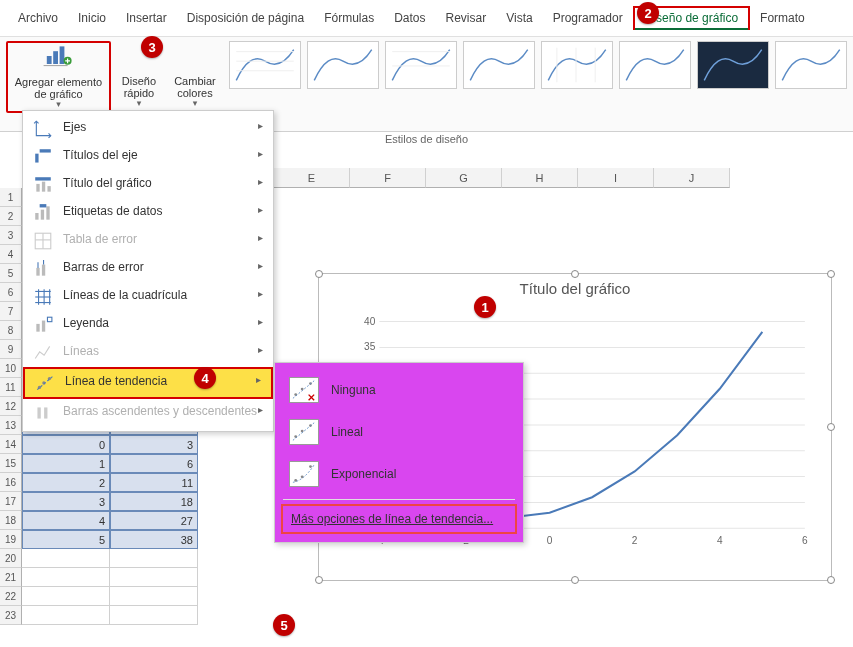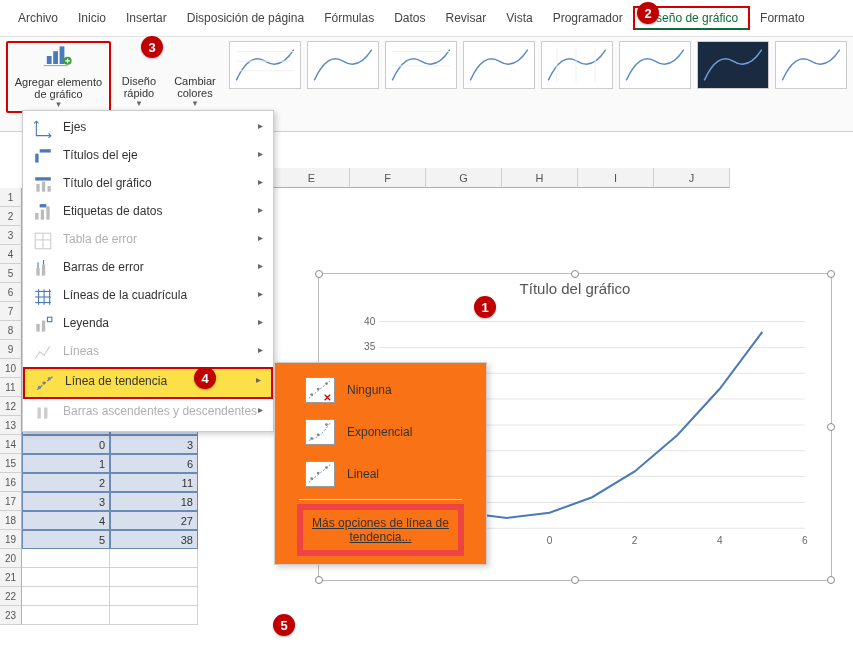--- a/index.html
+++ b/index.html
@@ -27,26 +27,26 @@
 
   
   .menu1 { position: absolute; left: 22px; top: 110px; width: 252px; background: #fff; border: 1px solid #ccc; box-shadow: 2px 2px 6px rgba(0,0,0,0.2); z-index: 20; padding: 4px 0; }
   .menu1 .mi { display: flex; align-items: flex-start; padding: 5px 10px; font-size: 12px; color: #333; cursor: pointer; position: relative; }
   .menu1 .mi.disabled { color: #b0b0b0; cursor: default; }
   .menu1 .mi .mi-icon { width: 20px; height: 18px; margin-right: 10px; display: flex; align-items: center; justify-content: center; }
   .menu1 .mi .arrow { position: absolute; right: 10px; font-size: 10px; color: #666; }
   .menu1 .mi.selected { border: 2px solid #d40000; background: #fde047; }
 
   
-  .menu2 { position: absolute; left: 274px; top: 362px; width: 213px; background: #f97316; border: 1px solid #ccc; box-shadow: 2px 2px 6px rgba(0,0,0,0.2); z-index: 30; padding: 6px 16px; }
+  .menu2 { position: absolute; left: 274px; top: 362px; width: 250px; background: #d946ef; border: 1px solid #ccc; box-shadow: 2px 2px 6px rgba(0,0,0,0.2); z-index: 30; padding: 6px 0; }
   .menu2 .mi2 { display: flex; align-items: center; padding: 8px 14px; font-size: 12px; color: #333; cursor: pointer; }
   .menu2 .mi2 .tl-icon { width: 30px; height: 26px; margin-right: 12px; border: 1px solid #999; position: relative; background: #fff; }
   .menu2 .mi2 .tl-icon svg { width: 100%; height: 100%; }
   .menu2 .sep { height: 1px; background: #e0e0e0; margin: 4px 8px; }
-  .menu2 .more { border: 6px solid #ef4444; margin: 2px 6px; padding: 6px 8px; text-align: center; }
+  .menu2 .more { border: 2px solid #ef4444; margin: 2px 6px; padding: 6px 8px; text-align: center; }
 
   
   .badge { position: absolute; width: 22px; height: 22px; background: #c00000; border-radius: 50%; color: #fff; font-size: 13px; font-weight: bold; display: flex; align-items: center; justify-content: center; z-index: 50; box-shadow: 0 1px 2px rgba(0,0,0,0.3); }
 
   
   .sheet { position: absolute; left: 0; top: 140px; right: 0; bottom: 0; z-index: 1; }
   .colhdr { position: absolute; left: 198px; top: 28px; display: flex; }
   .colhdr div { width: 76px; height: 20px; border-right: 1px solid #d0d0d0; border-bottom: 1px solid #b0b0b0; background: #f3f3f3; text-align: center; font-size: 11px; color: #555; line-height: 20px; }
   .rowhdr { position: absolute; left: 0; top: 48px; }
   .rowhdr div { width: 22px; height: 19px; border-bottom: 1px solid #d0d0d0; border-right: 1px solid #b0b0b0; background: #f3f3f3; text-align: center; font-size: 10px; color: #555; line-height: 19px; }
@@ -157,20 +157,21 @@
     <div class="style-thumb"><svg viewBox="0 0 72 48">
           <path d="M6 40 Q 20 10 36 20 Q 52 30 66 8" stroke="#5b8bc5" stroke-width="1.5" fill="none"></path>
         </svg></div>
     <div class="style-thumb dark"><svg viewBox="0 0 72 48">
           <path d="M6 40 Q 20 10 36 20 Q 52 30 66 8" stroke="#6fa0da" stroke-width="1.5" fill="none"></path>
         </svg></div>
     <div class="style-thumb"><svg viewBox="0 0 72 48">
           <path d="M6 40 Q 20 10 36 20 Q 52 30 66 8" stroke="#5b8bc5" stroke-width="1.5" fill="none"></path>
         </svg></div>
   </div>
+  <div class="styles-label">Estilos de diseño</div>
 </div>
 
 <div class="sheet">
   <div class="colhdr">
     <div>D</div>
     <div>E</div>
     <div>F</div>
     <div>G</div>
     <div>H</div>
     <div>I</div>
@@ -431,35 +432,35 @@
           <circle cx="6" cy="18" r="1.5" fill="#888"></circle>
           <circle cx="13" cy="12" r="1.5" fill="#888"></circle>
           <circle cx="22" cy="6" r="1.5" fill="#888"></circle>
           <path d="M3 22 L26 3" stroke="#5b8bc5" stroke-dasharray="2 2"></path>
           <path d="M20 18 l6 6 M26 18 l-6 6" stroke="#c00" stroke-width="1.5"></path>
         </svg></span>
       <span>Ninguna</span>
     </div>
   <div class="mi2">
       <span class="tl-icon"><svg viewBox="0 0 30 26">
+          <circle cx="6" cy="18" r="1.5" fill="#888"></circle>
+          <circle cx="13" cy="12" r="1.5" fill="#888"></circle>
+          <circle cx="22" cy="6" r="1.5" fill="#888"></circle>
+          <path d="M3 22 L26 3" stroke="#5b8bc5" stroke-dasharray="2 2"></path>
+        </svg></span>
+      <span>Lineal</span>
+    </div>
+  <div class="mi2">
+      <span class="tl-icon"><svg viewBox="0 0 30 26">
           <circle cx="6" cy="20" r="1.5" fill="#888"></circle>
           <circle cx="13" cy="16" r="1.5" fill="#888"></circle>
           <circle cx="22" cy="5" r="1.5" fill="#888"></circle>
           <path d="M3 22 Q 15 20 26 3" stroke="#5b8bc5" stroke-dasharray="2 2" fill="none"></path>
         </svg></span>
       <span>Exponencial</span>
-    </div>
-  <div class="mi2">
-      <span class="tl-icon"><svg viewBox="0 0 30 26">
-          <circle cx="6" cy="18" r="1.5" fill="#888"></circle>
-          <circle cx="13" cy="12" r="1.5" fill="#888"></circle>
-          <circle cx="22" cy="6" r="1.5" fill="#888"></circle>
-          <path d="M3 22 L26 3" stroke="#5b8bc5" stroke-dasharray="2 2"></path>
-        </svg></span>
-      <span>Lineal</span>
     </div>
   <div class="sep"></div>
   <div class="mi2 more">
       <span style="text-decoration:underline;">Más opciones de línea de tendencia...</span>
     </div>
 </div>
 
 <div class="chart">
   <div class="handles">
     <div style="left:-4px;top:-4px"></div>

